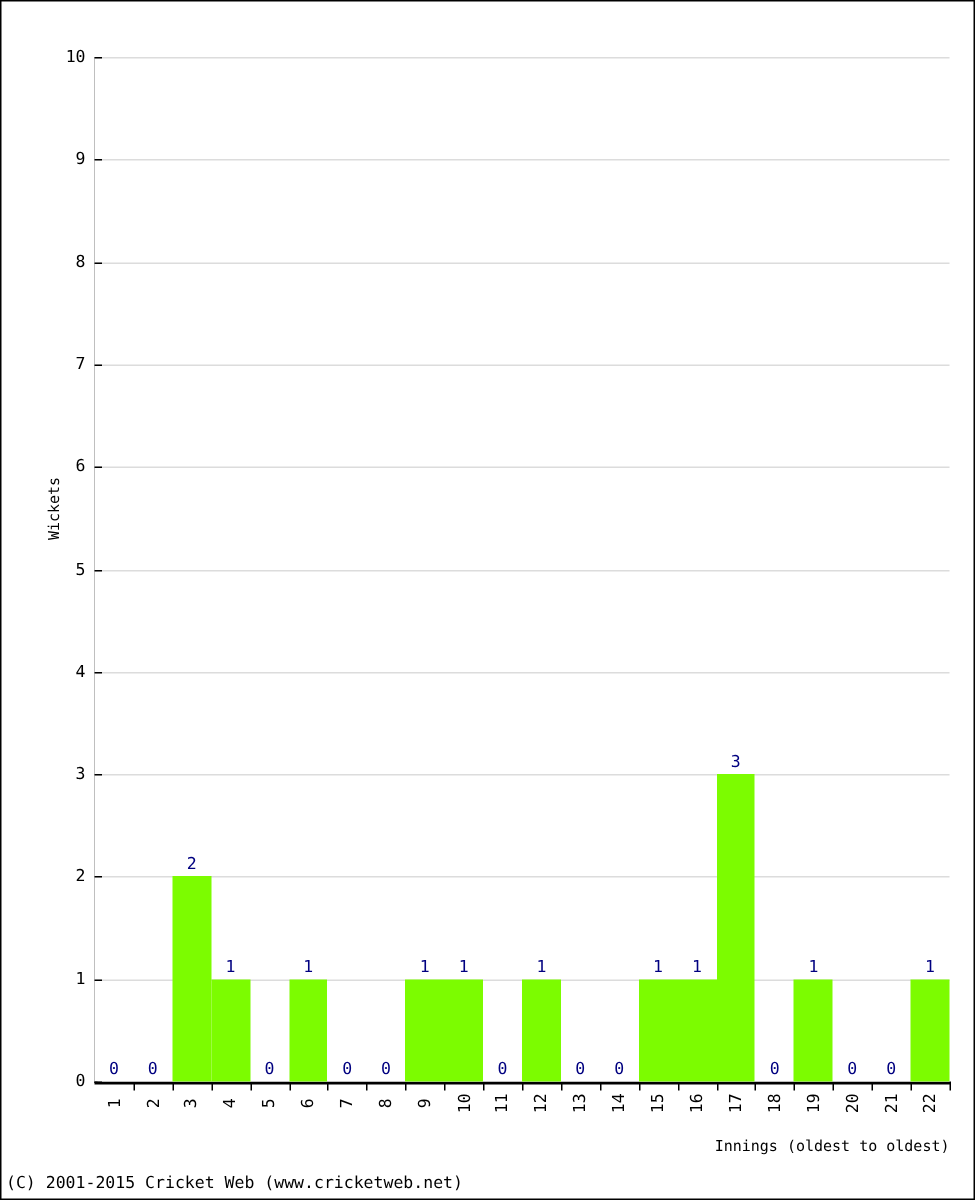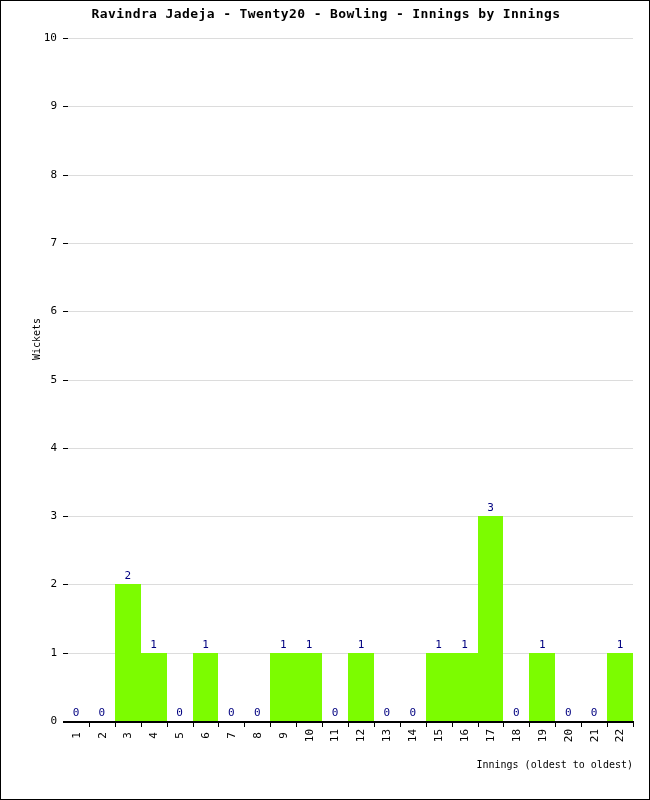--- a/index.html
+++ b/index.html
@@ -154,21 +154,20 @@
     font-size: 11px;
     color: #000000;
     white-space: pre;
   }
 </style>
 </head>
 <body>
 
 <div id="frame">
 
-  <div id="chart-title">Ravindra Jadeja - Twenty20 - Bowling - Innings by Innings</div>
 
   <div id="axis-left"></div>
   <div id="axis-bottom"></div>
 
   <div id="y-axis-label">Wickets</div>
 
   <div id="plot">
     <div id="plot-bg"></div>
     <div id="gridlines">
         <div class="gridline" style="top: 615px; background: rgb(220, 220, 220);"></div>
@@ -287,14 +286,15 @@
       <div class="bar-value" style="left: 476.545px; width: 25.9091px; top: 501.1px; color: rgb(0, 0, 128);">3</div>
       <div class="bar-value" style="left: 502.455px; width: 25.9091px; top: 706px; color: rgb(0, 0, 128);">0</div>
       <div class="bar-value" style="left: 528.364px; width: 25.9091px; top: 637.7px; color: rgb(0, 0, 128);">1</div>
       <div class="bar-value" style="left: 554.273px; width: 25.9091px; top: 706px; color: rgb(0, 0, 128);">0</div>
       <div class="bar-value" style="left: 580.182px; width: 25.9091px; top: 706px; color: rgb(0, 0, 128);">0</div>
       <div class="bar-value" style="left: 606.091px; width: 25.9091px; top: 637.7px; color: rgb(0, 0, 128);">1</div>
     </div>
 
   <div id="x-axis-label">Innings (oldest to oldest)</div>
 
+  <div id="footer-copyright">(C) 2001-2015 Cricket Web (www.cricketweb.net)</div>
 
 </div>
 
 </body></html>

